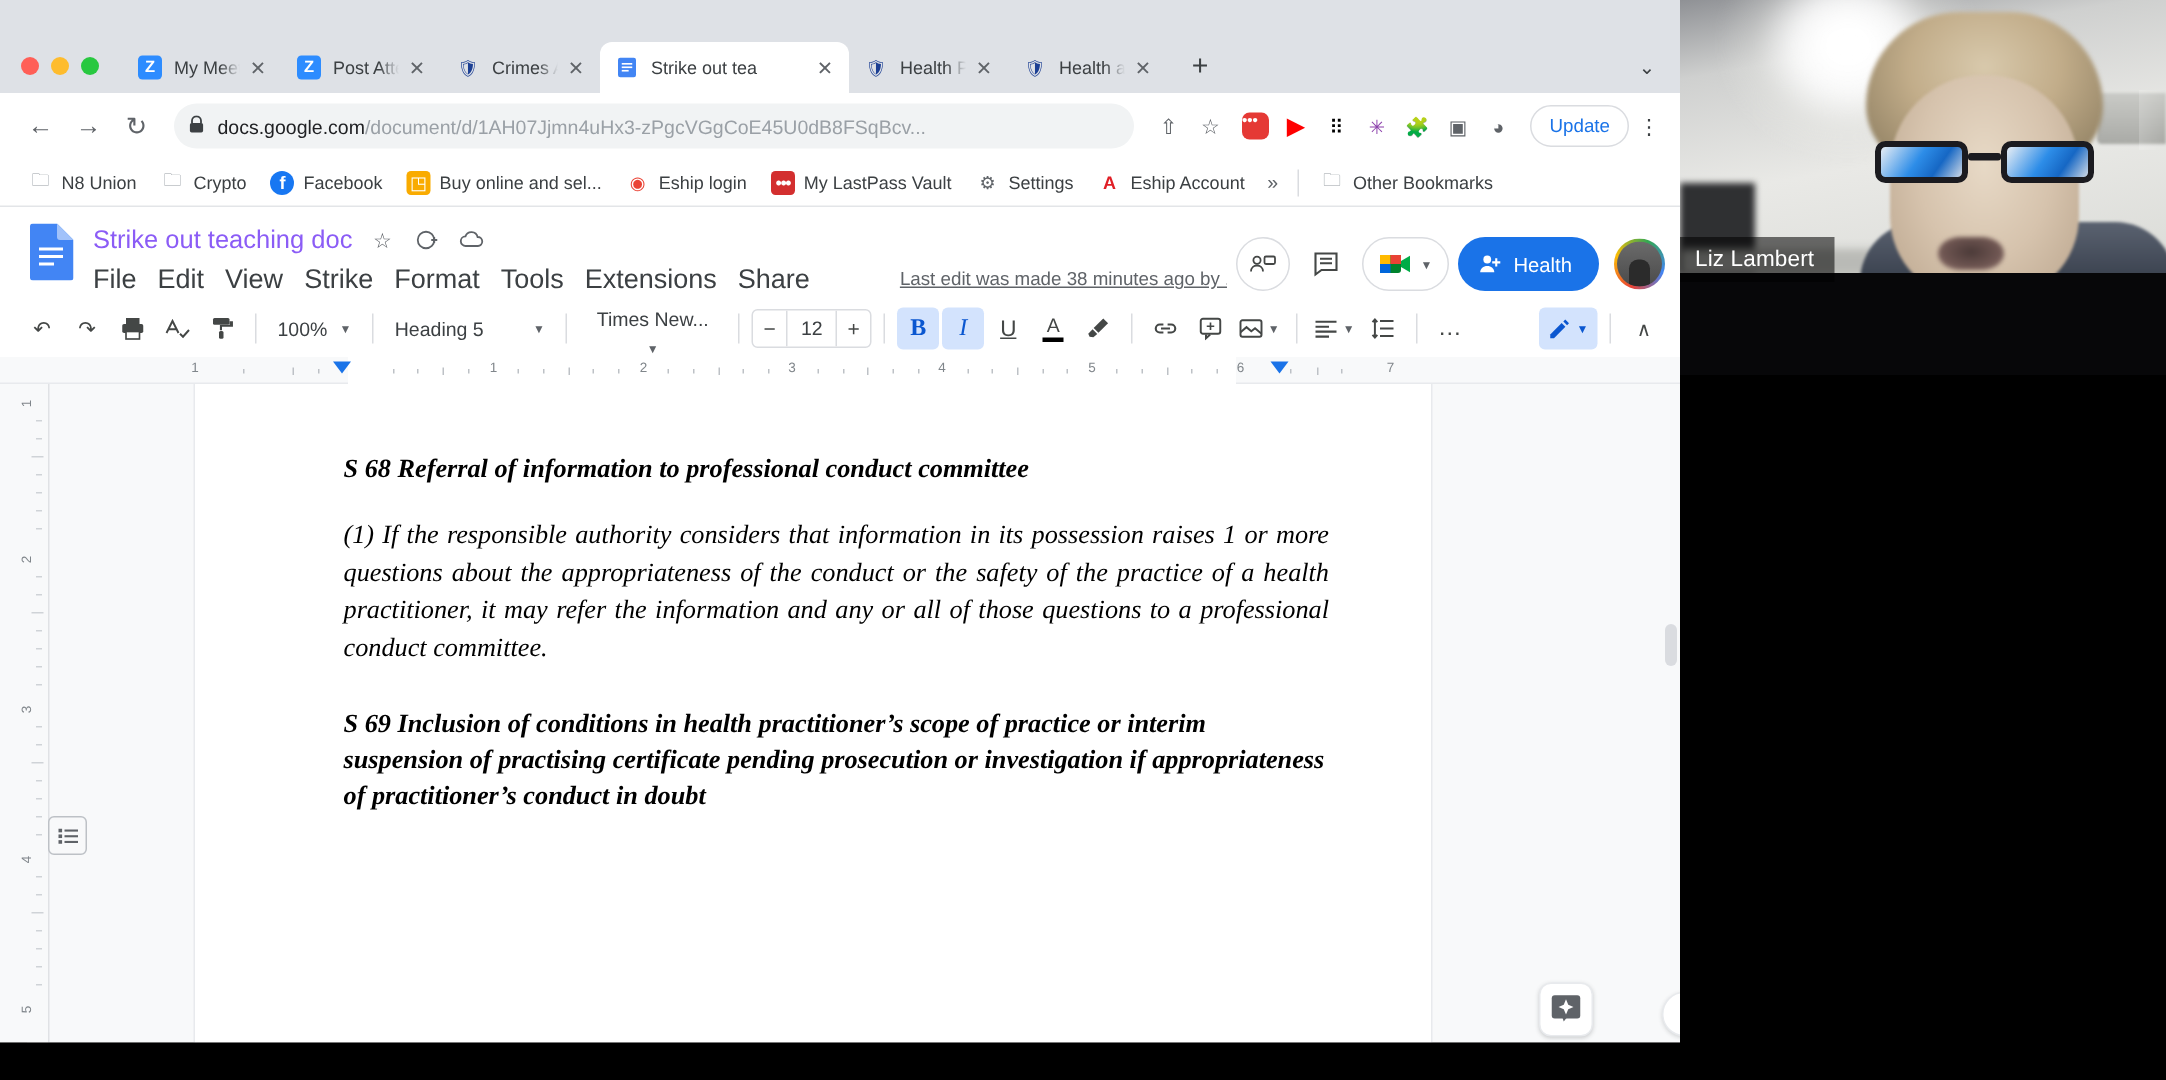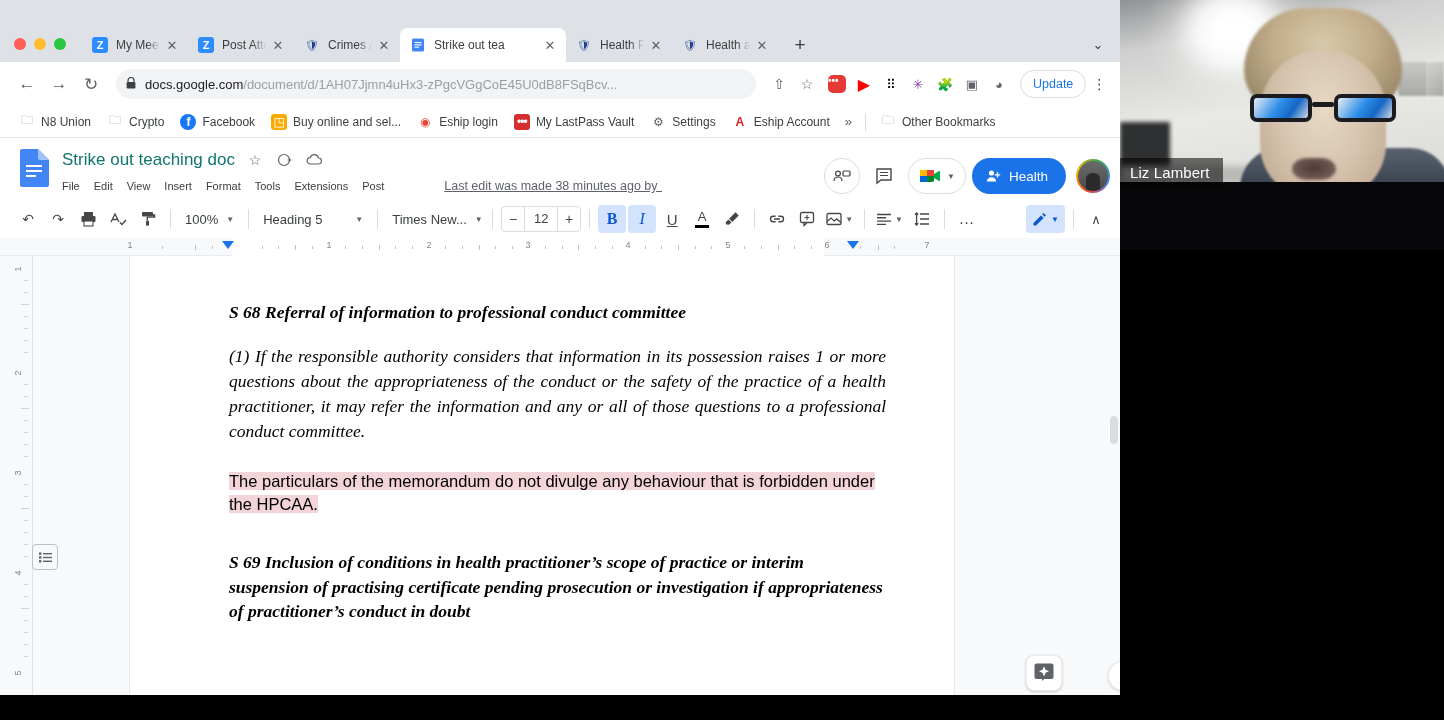--- a/index.html
+++ b/index.html
@@ -160,24 +160,24 @@
   .docs { background: #fff; height: 100%; position: relative; }
 
   .docs-header { display: flex; padding: 8px 14px 0 14px; height: 62px; }
   .docs-logo {
     width: 40px; height: 40px; flex: none;
     margin-top: 2px; margin-right: 8px;
     display: flex; align-items: center; justify-content: center;
   }
   .doc-titlewrap { flex: 1 1 auto; min-width: 0; }
   .doc-titlerow { display: flex; align-items: center; gap: 10px; height: 28px; }
-  .doc-title { font-size: 17px; color: #0f766e; white-space: nowrap; }
+  .doc-title { font-size: 17px; color: #8b5cf6; white-space: nowrap; }
   .titleicon { color: #5f6368; font-size: 14px; width: 20px; height:20px; display:flex;align-items:center;justify-content:center;}
   .menurow { display: flex; align-items: center; gap: 14px; height: 22px; margin-top: 1px; }
-  .menuitem { font-size: 11px; color: #3c4043; }
+  .menuitem { font-size: 18px; color: #3c4043; }
   .lastedit { font-size: 12.5px; color: #5f6368; text-decoration: underline; margin-left: 14px; white-space: nowrap; max-width: 250px; overflow: hidden; padding-left: 32px; }
   .docs-actions { display: flex; align-items: center; gap: 6px; padding-top: 6px; }
   .circbtn {
     width: 36px; height: 36px; border-radius: 50%;
     display: flex; align-items: center; justify-content: center;
     color: #444746; font-size: 15px;
   }
   .circbtn.bordered { border: 1px solid #dadce0; }
   .meetbtn {
     height: 36px; border-radius: 18px; border: 1px solid #dadce0;
@@ -585,25 +585,25 @@
             <span class="titleicon">
               <svg width="17" height="14" viewBox="0 0 17 14" fill="none" stroke="#5f6368" stroke-width="1.2">
                   <path d="M4.5 11a3.2 3.2 0 01-.2-6.4A4.2 4.2 0 0112.4 5a2.9 2.9 0 01.2 6h-8.1z"></path>
                 </svg>
             </span>
           </div>
           <div class="menurow">
             <span class="menuitem">File</span>
             <span class="menuitem">Edit</span>
             <span class="menuitem">View</span>
-            <span class="menuitem">Insert</span>
+            <span class="menuitem">Strike</span>
             <span class="menuitem">Format</span>
             <span class="menuitem">Tools</span>
             <span class="menuitem">Extensions</span>
-            <span class="menuitem">Post</span>
+            <span class="menuitem">Share</span>
             <span class="lastedit">Last edit was made 38 minutes ago by ...</span>
           </div>
         </div>
 
         <div class="docs-actions">
           <div class="circbtn bordered">
             <svg width="18" height="16" viewBox="0 0 18 16" fill="none" stroke="#444746" stroke-width="1.2">
                 <circle cx="5" cy="5.5" r="2.4"></circle>
                 <path d="M1 13c0-2.4 1.8-4 4-4s4 1.6 4 4"></path>
                 <rect x="10" y="3" width="7" height="5" rx="1"></rect>
@@ -667,21 +667,21 @@
           <span class="caret">▼</span>
         </div>
         <div class="tsep"></div>
 
         <div class="tdrop" style="width:112px;justify-content:space-between;">
           <span>Heading 5</span>
           <span class="caret">▼</span>
         </div>
         <div class="tsep"></div>
 
-        <div class="tdrop" style="width:98px;justify-content:space-between;">
+        <div class="tdrop" style="width:98px;justify-content:space-between;flex-direction:column;">
           <span>Times New...</span>
           <span class="caret">▼</span>
         </div>
         <div class="tsep"></div>
 
         <div class="fontsize">
           <span class="fs">−</span>
           <span class="fsval">12</span>
           <span class="fs">+</span>
         </div>
@@ -845,21 +845,20 @@
               <rect x="5" y="6.8" width="9" height="1.4"></rect>
               <rect x="1" y="10.1" width="2.4" height="2.4"></rect>
               <rect x="5" y="10.6" width="9" height="1.4"></rect>
             </svg>
         </div>
 
         <div class="page">
           <div class="doctext">
             <p class="p-serif-bi">S 68 Referral of information to professional conduct committee</p>
             <p class="p-serif-i">(1) If the responsible authority considers that information in its possession raises 1 or more questions about the appropriateness of the conduct or the safety of the practice of a health practitioner, it may refer the information and any or all of those questions to a professional conduct committee.</p>
-            <p class="p-sans" style="margin-bottom:34px;"><span class="hl-soft">The particulars of the memorandum do not divulge any behaviour that is forbidden under the HPCAA.</span></p>
             <p class="p-serif-bi">S 69 Inclusion of conditions in health practitioner’s scope of practice or interim suspension of practising certificate pending prosecution or investigation if appropriateness of practitioner’s conduct in doubt</p>
           </div>
 
         </div>
 
         <div class="scroll-thumb"></div>
 
         <div class="gem-btn">
           <svg width="22" height="22" viewBox="0 0 22 22">
               <rect x="1.5" y="1.5" width="19" height="15.5" rx="2" fill="#5f6368"></rect>

